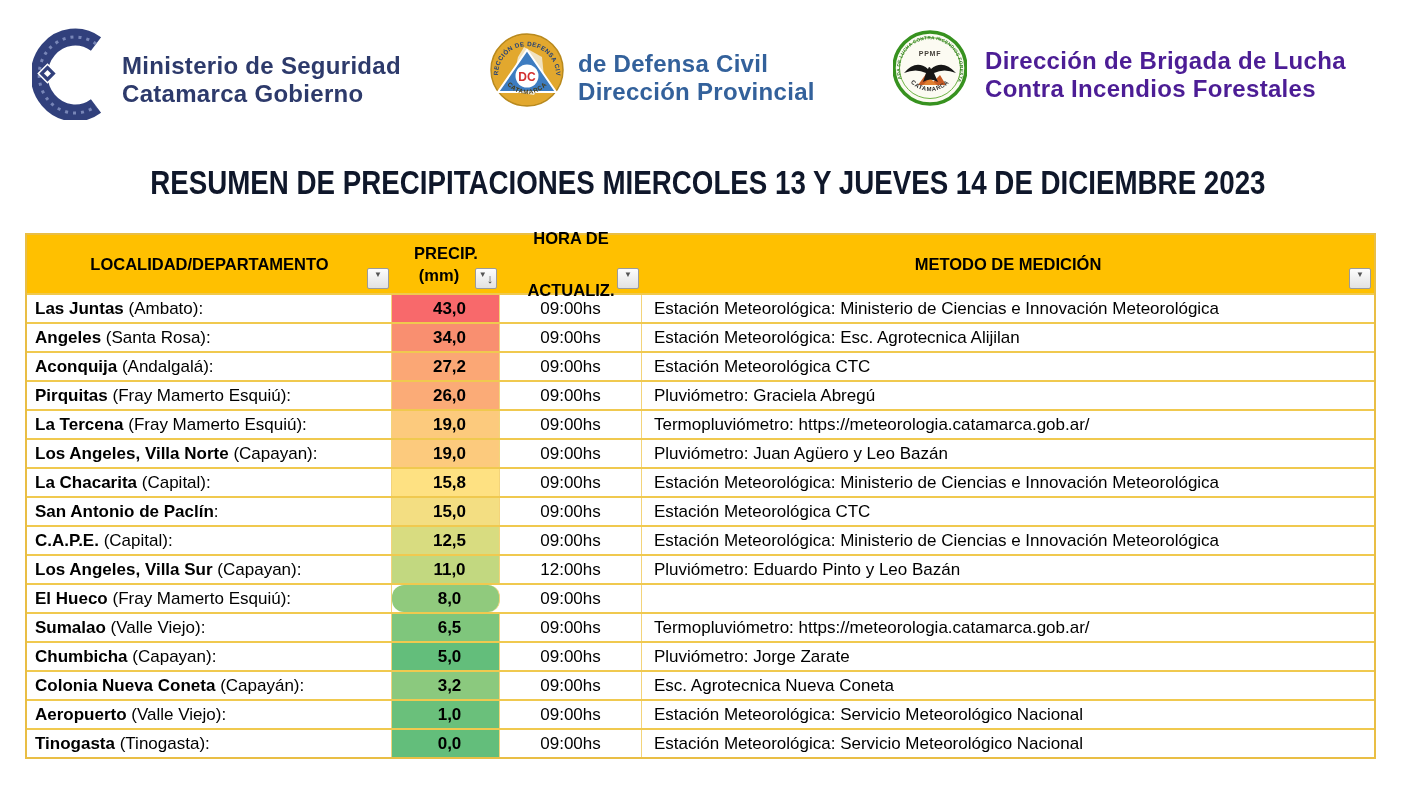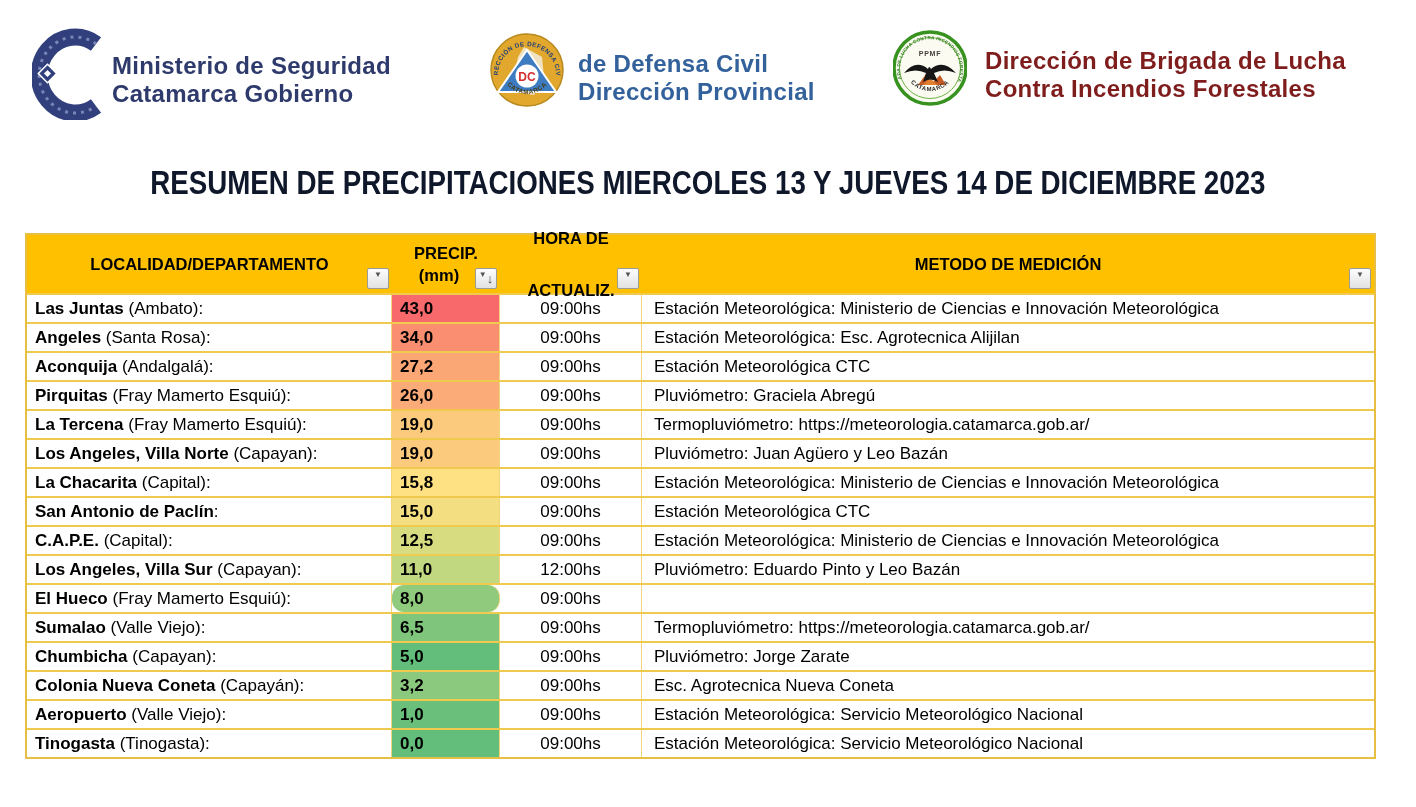--- a/index.html
+++ b/index.html
@@ -6,39 +6,39 @@
   html,body { background:#ffffff; }
   body {
     width: 1416px; height: 807px;
     font-family: "Liberation Sans", sans-serif;
     position: relative; overflow: hidden;
   }
   .page { position: relative; width: 1416px; height: 807px; background: #fff; }
 
   
   .emblem1 { position:absolute; left:32px; top:28px; }
-  .logo1-text { position:absolute; left:112px; top:52px; font-weight:bold; font-size:24px; line-height:28px; color:#2d3a6b; letter-spacing:.3px; }
+  .logo1-text { position:absolute; left:122px; top:52px; font-weight:bold; font-size:24px; line-height:28px; color:#2d3a6b; letter-spacing:.3px; }
   .badge2 { position:absolute; left:490px; top:33px; }
   .logo2-text { position:absolute; left:578px; top:50px; font-weight:bold; font-size:24px; line-height:28px; color:#33619b; letter-spacing:.3px; }
   .badge3 { position:absolute; left:893px; top:30px; }
-  .logo3-text { position:absolute; left:985px; top:47px; font-weight:bold; font-size:24px; line-height:28px; color:#7f1d1d; letter-spacing:.3px; }
+  .logo3-text { position:absolute; left:985px; top:47px; font-weight:bold; font-size:24px; line-height:28px; color:#4c1d95; letter-spacing:.3px; }
 
   
   .title { position:absolute; left:0; top:164px; width:1416px; text-align:center; font-size:33px; font-weight:bold; color:#0f172a; }
   .title-inner { display:inline-block; transform:scaleX(.84); transform-origin:center; white-space:nowrap; }
 
   
   .ptable { position:absolute; left:25px; top:233px; width:1351px; border:2px solid #e9be45; background:#fff; }
   .thead { display:flex; height:58px; background:#FFC000; }
   .th { position:relative; display:flex; flex-direction:column; align-items:center; justify-content:center; font-weight:bold; font-size:16.5px; color:#000; line-height:22px; }
   .w1 { width:365px;align-items:center; } .w2 { width:108px; } .w3 { width:142px;gap:30px; } .w4 { flex:1; }
   .trow { display:flex; height:29px; border-top:2px solid #f0c94f; background:#fff; }
   .c { display:flex; align-items:center; font-size:17px; color:#000; overflow:hidden; white-space:nowrap; }
   .c1 { width:365px; padding-left:8px; border-right:1px solid #f3d47a; }
-  .c2 { width:108px; justify-content:flex-start; font-weight:bold; border-right:1px solid #f3d47a;padding-left:8px; }
+  .c2 { width:108px; justify-content:center; font-weight:bold; border-right:1px solid #f3d47a;padding-left:8px; }
   .c3 { width:142px; justify-content:center; border-right:1px solid #f3d47a; }
   .c4 { flex:1; padding-left:12px; }
   .c1 span { white-space:pre; }
   .locname { font-weight:bold; }
 
   
   .fbtn {
     position:absolute; right:3px; bottom:4px; width:22px; height:21px;
     background:linear-gradient(#fdfdfd,#e2e2e2);
     border:1px solid #9b9b9b; border-radius:2px;

